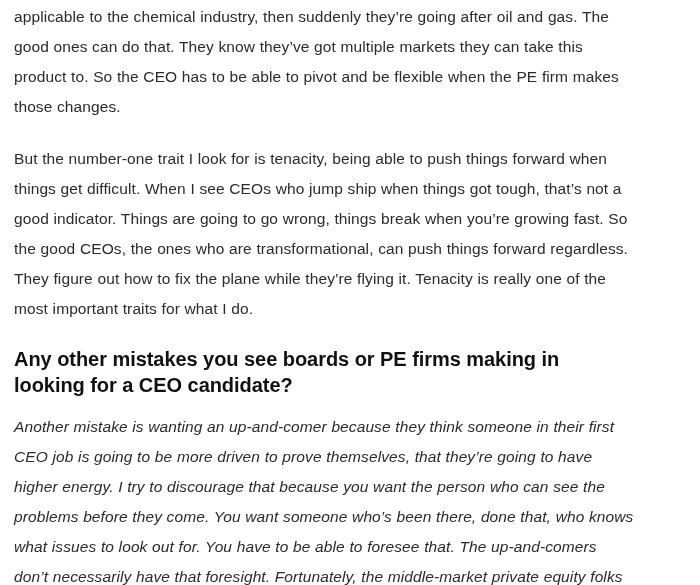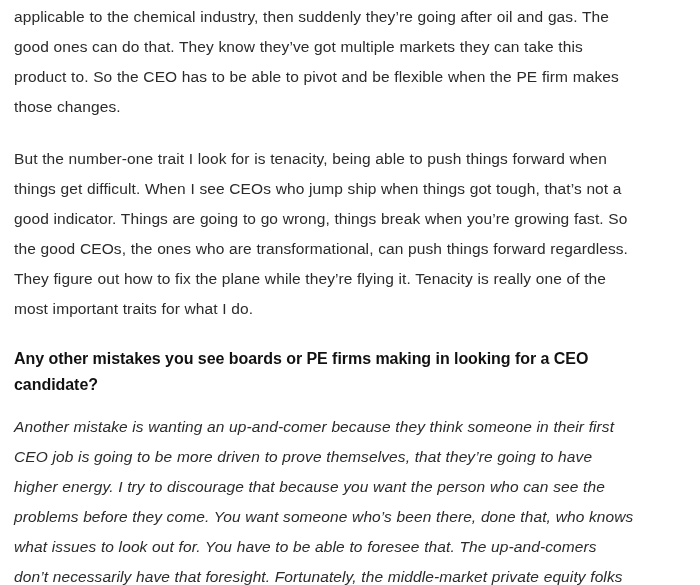--- a/index.html
+++ b/index.html
@@ -25,21 +25,21 @@
     color: #2b2b2b;
     margin: 0 0 22px 0;
     letter-spacing: 0.1px;
     word-spacing: 0.2px;
   }
   .para.first {
     margin-top: 0;
     padding-top: 2px;
   }
   .subhead {
-    font-size: 16px;
+    font-size: 20px;
     line-height: 26px;
     font-weight: bold;
     color: #111111;
     margin: 0 0 14px 0;
     letter-spacing: -0.05px;
   }
   .para.last {
     margin-bottom: 0;
     font-style: italic;
   }

